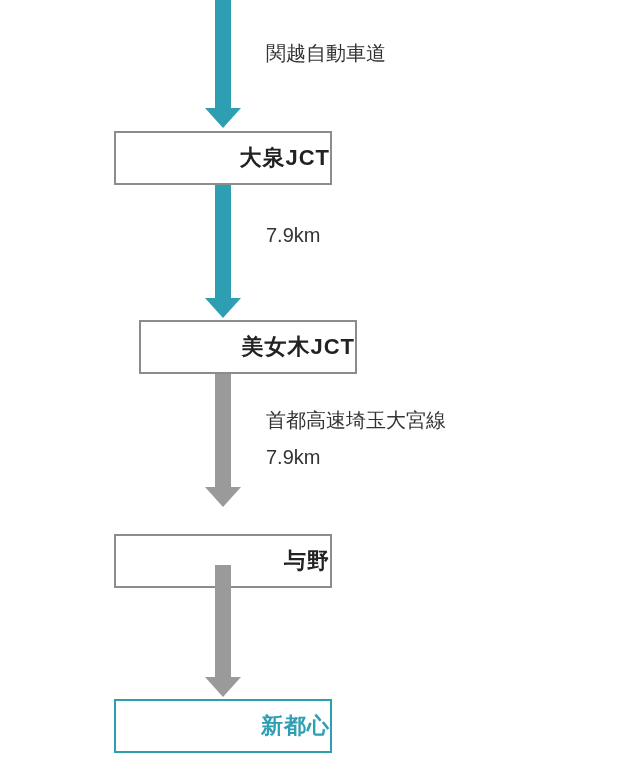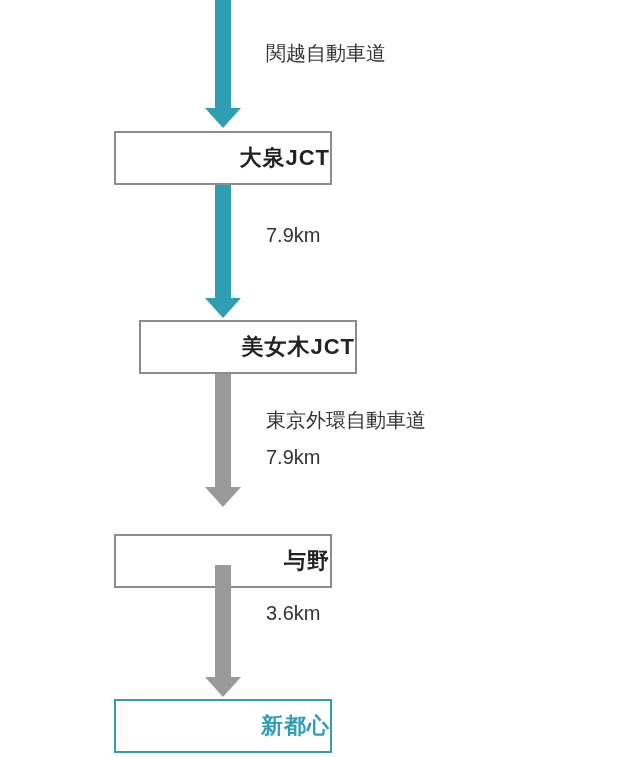--- a/index.html
+++ b/index.html
@@ -112,33 +112,32 @@
 
   <div class="node node-2">
     <span>美女木JCT</span>
   </div>
 
   <div class="gray">
     <div class="arrow-shaft shaft-3"></div>
     <div class="arrow-head head-3"></div>
   </div>
   <div class="edge-label label-3">
-    <div>東京外環自動車道</div>
+    <div>首都高速埼玉大宮線</div>
     <div>7.9km</div>
   </div>
 
   <div class="node node-3">
     <span>与野</span>
   </div>
 
   <div class="gray">
     <div class="arrow-shaft shaft-4"></div>
     <div class="arrow-head head-4"></div>
   </div>
   <div class="edge-label label-4">
-    <div>3.6km</div>
   </div>
 
   <div class="node node-4">
     <span>新都心</span>
   </div>
 
 </div>
 
 </body></html>

